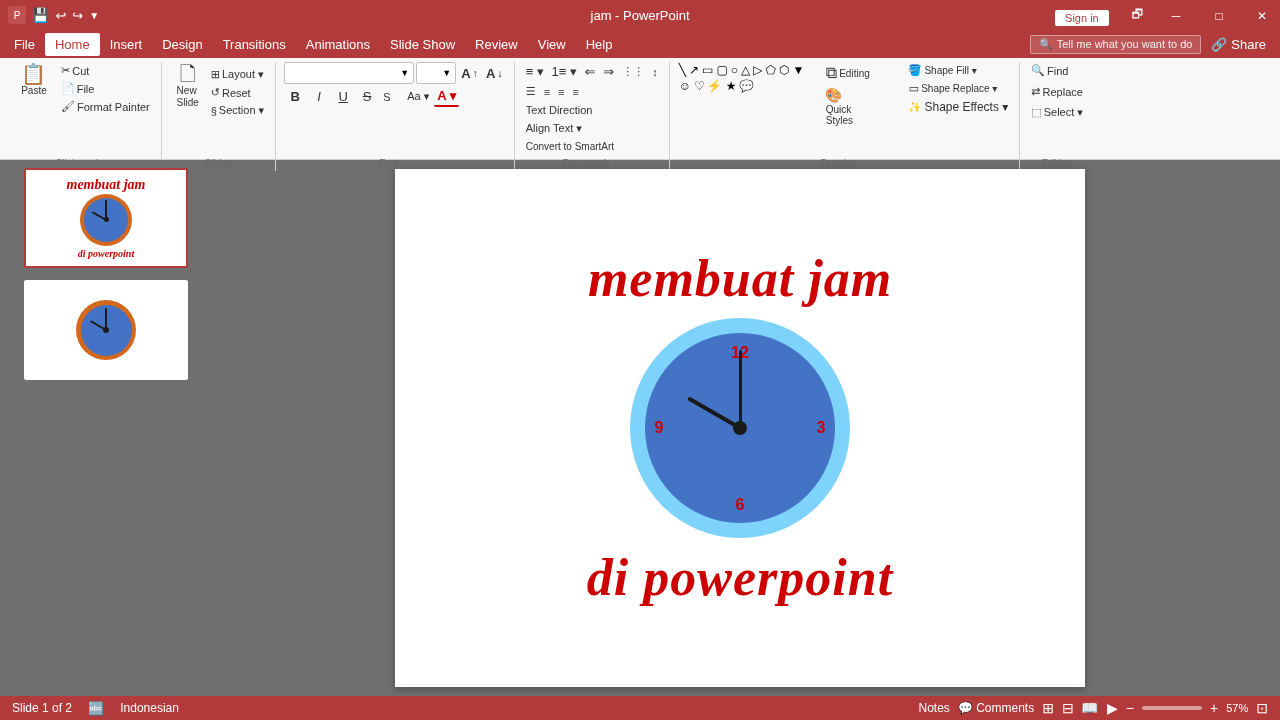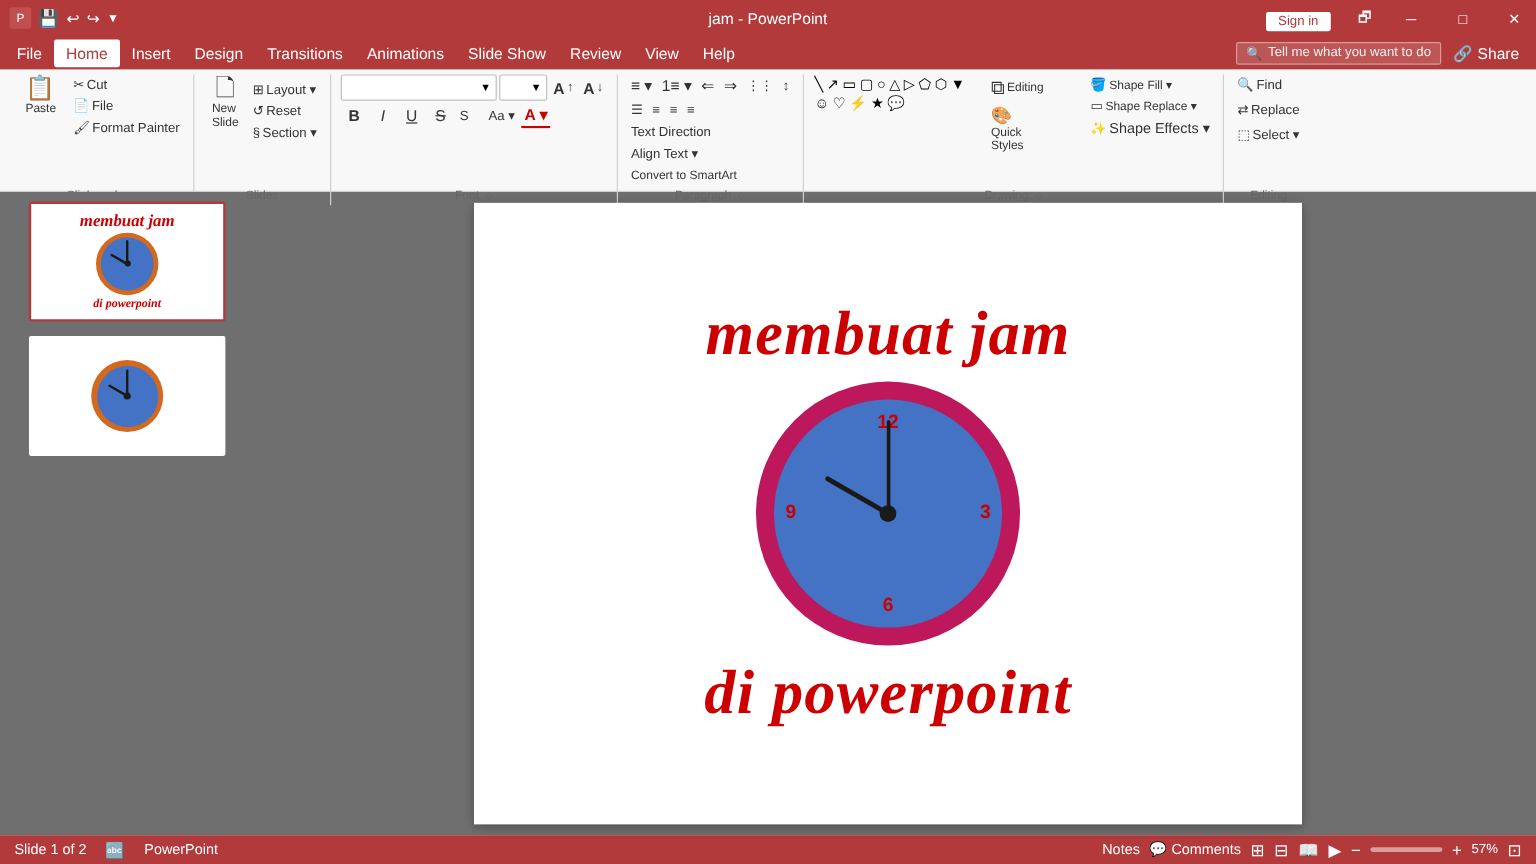--- a/index.html
+++ b/index.html
@@ -172,21 +172,21 @@
       align-items: center;
       justify-content: center;
       overflow: hidden;
     }
 
     
     .clock-outer {
       width: 220px;
       height: 220px;
       border-radius: 50%;
-      background: #be185d;
+      background: #7dd3fc;
       display: flex;
       align-items: center;
       justify-content: center;
       position: relative;
     }
     .clock-inner {
       width: 190px;
       height: 190px;
       border-radius: 50%;
       background: #4472c4;
@@ -566,21 +566,21 @@
 
       <div class="slide-subtitle">di powerpoint</div>
     </div>
   </div>
 
 </div>
 
 <div id="status-bar">
   <span>Slide 1 of 2</span>
   <span style="font-size:13px;">🔤</span>
-  <span>PowerPoint</span>
+  <span>Indonesian</span>
   <div class="status-right">
     <span style="cursor:pointer;">Notes</span>
     <span style="cursor:pointer;">💬 <span>Comments</span></span>
     <span class="status-icon">⊞</span>
     <span class="status-icon">⊟</span>
     <span class="status-icon">📖</span>
     <span class="status-icon">▶</span>
     <span class="status-icon">−</span>
     <span style="width:60px; height:4px; background:rgba(255,255,255,0.5); border-radius:2px; cursor:pointer; display:inline-block; vertical-align:middle;"></span>
     <span class="status-icon">+</span>

